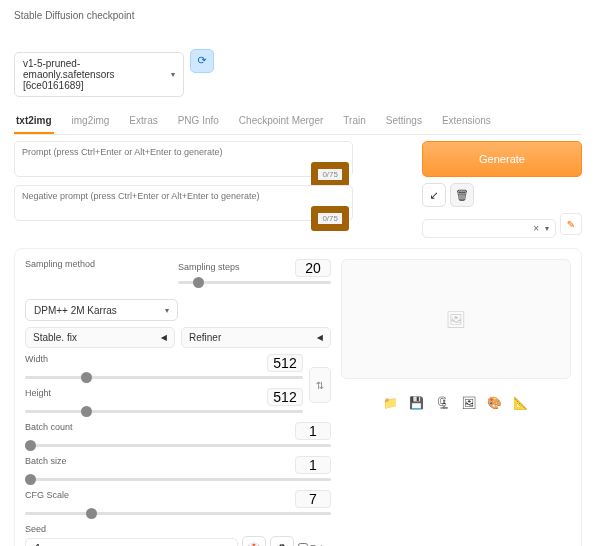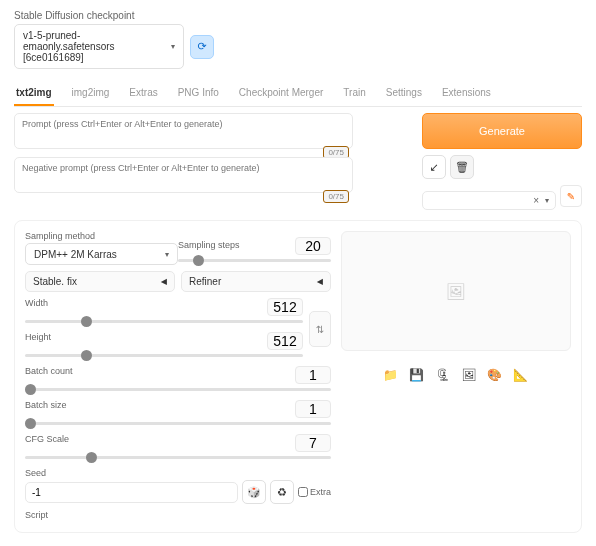--- a/index.html
+++ b/index.html
@@ -1,48 +1,48 @@
 <!DOCTYPE html>
 <html><head>
 <meta charset="utf-8">
 <style>
 * { box-sizing: border-box; margin: 0; padding: 0; font-family: -apple-system, BlinkMacSystemFont, "Segoe UI", sans-serif; }
 body { background: #fff; font-size: 11px; color: #333; padding: 10px 14px; width: 596px; }
 .topbar-label { font-size: 10px; color: #666; margin-bottom: 3px; }
 .topbar { display: flex; gap: 6px; align-items: center; margin-bottom: 14px; }
-.select, .dropdown { border: 1px solid #e0e0e0; border-radius: 5px; padding: 5px 8px; background: #fff; display: flex; align-items: center; justify-content: space-between; font-size: 10px; cursor: pointer; }
+.select, .dropdown { border: 1px solid #e0e0e0; border-radius: 5px; padding: 5px 8px; background: #fff; display: flex; align-items: center; justify-content: space-between; font-size: 10px; cursor: pointer; margin-top: 28px; }
 .select { width: 170px; }
 .caret::after { content: "▾"; font-size: 8px; color: #666; margin-left: 4px; }
 .icon-btn { width: 24px; height: 24px; border: 1px solid #e0e0e0; border-radius: 5px; background: #fff; display: flex; align-items: center; justify-content: center; cursor: pointer; font-size: 11px; }
 .icon-btn.blue { background: #d0e8ff; border-color: #a8d4ff; color: #0066cc; }
 .tabs { display: flex; gap: 16px; border-bottom: 1px solid #e8e8e8; font-size: 10px; margin-bottom: 0; }
 .tab { padding: 4px 2px 6px; color: #999; cursor: pointer; }
 .tab.active { color: #333; border-bottom: 2px solid #ff8c00; font-weight: 700; }
 .main-row { display: flex; gap: 24px; margin-top: 6px; }
 .left-col { flex: 1; }
 .right-col { width: 160px; margin-left: 45px; }
 .textarea { border: 1px solid #e8e8e8; border-radius: 5px; padding: 5px 7px; font-size: 9px; color: #aaa; width: 100%; height: 36px; resize: none; position: relative; }
 .textarea-wrap { position: relative; margin-bottom: 6px; }
-.counter { position: absolute; right: 4px; bottom: -8px; font-size: 8px; background: #f4f4f4; border: 1px solid #a16207; border-radius: 3px; padding: 1px 4px; color: #888; margin-left: 48px; }
+.counter { position: absolute; right: 4px; bottom: -8px; font-size: 8px; background: #f4f4f4; border: 7px solid #a16207; border-radius: 3px; padding: 1px 4px; color: #888; margin-left: 48px; }
 .generate-btn { width: 100%; height: 36px; background: linear-gradient(#ffb366, #ff9933); border: 1px solid #ff8c1a; border-radius: 5px; color: #fff; font-size: 11px; font-weight: 500; cursor: pointer; }
 .tool-row { display: flex; gap: 4px; margin-top: 6px; }
 .clear-box { border: 1px solid #e8e8e8; border-radius: 5px; padding: 3px 6px; display: flex; align-items: center; gap: 6px; font-size: 10px; margin-top: 6px; }
 .clear-box .x { margin-left: auto; cursor: pointer; color: #666; }
 .clear-box .caret2 { cursor: pointer; color: #666; font-size: 8px; }
 .edit-btn { width: 22px; height: 22px; border: 1px solid #e8e8e8; border-radius: 4px; background: #fff; display: flex; align-items: center; justify-content: center; cursor: pointer; color: #ff6600; font-size: 10px; }
 .panel { border: 1px solid #f0f0f0; border-radius: 8px; padding: 10px; margin-top: 10px; }
 .subtabs { display: flex; gap: 14px; font-size: 10px; margin-bottom: 10px; }
 .subtab { color: #bbb; cursor: pointer; padding: 2px 0; }
 .subtab.active { color: #333; font-weight: 500; }
 .gen-row { display: flex; gap: 10px; }
 .gen-left { flex: 1; }
 .gen-right { width: 230px; }
 .field-label { font-size: 9px; color: #666; margin-bottom: 2px; }
 .field-col { display: flex; flex-direction: column; }
-.two-col { display: flex; margin-bottom: 6px; align-items: flex-end; }
+.two-col { display: flex; margin-bottom: 6px; }
 .two-col > div { flex: 1; }
 .dropdown { width: 100%; height: 22px; }
 .slider { width: 100%; height: 10px; position: relative; }
 .slider-track { position: absolute; top: 4px; left: 0; right: 0; height: 3px; background: #e0e0e0; border-radius: 2px; }
 .slider-thumb { position: absolute; top: 0; width: 11px; height: 11px; background: #888; border-radius: 50%; cursor: pointer; }
 .num-box { width: 36px; height: 18px; border: 1px solid #e8e8e8; border-radius: 4px; font-size: 14px; text-align: center; background: #fafafa; }
 .collapse-row { display: flex; gap: 6px; margin-bottom: 6px; }
 .collapse { flex: 1; border: 1px solid #e8e8e8; border-radius: 5px; padding: 4px 7px; font-size: 10px; display: flex; justify-content: space-between; align-items: center; cursor: pointer; background: #fafafa; }
 .collapse .tri { font-size: 8px; }
 .wh-group { display: flex; gap: 6px; margin-bottom: 6px; }

